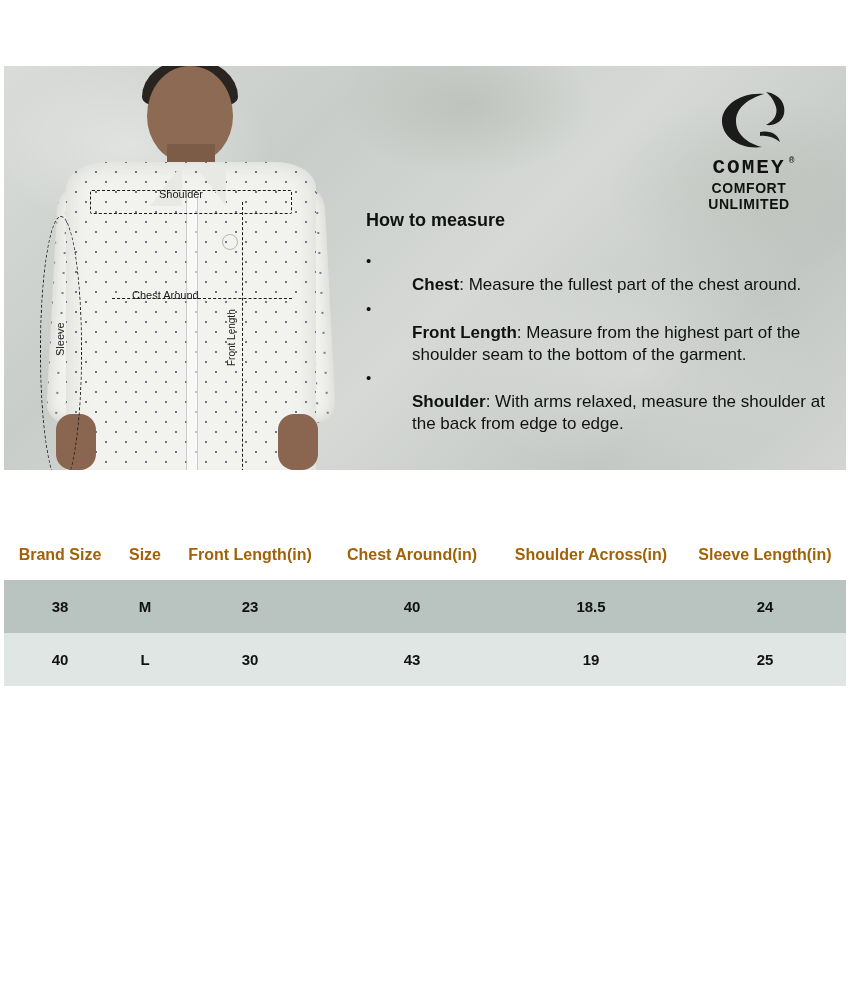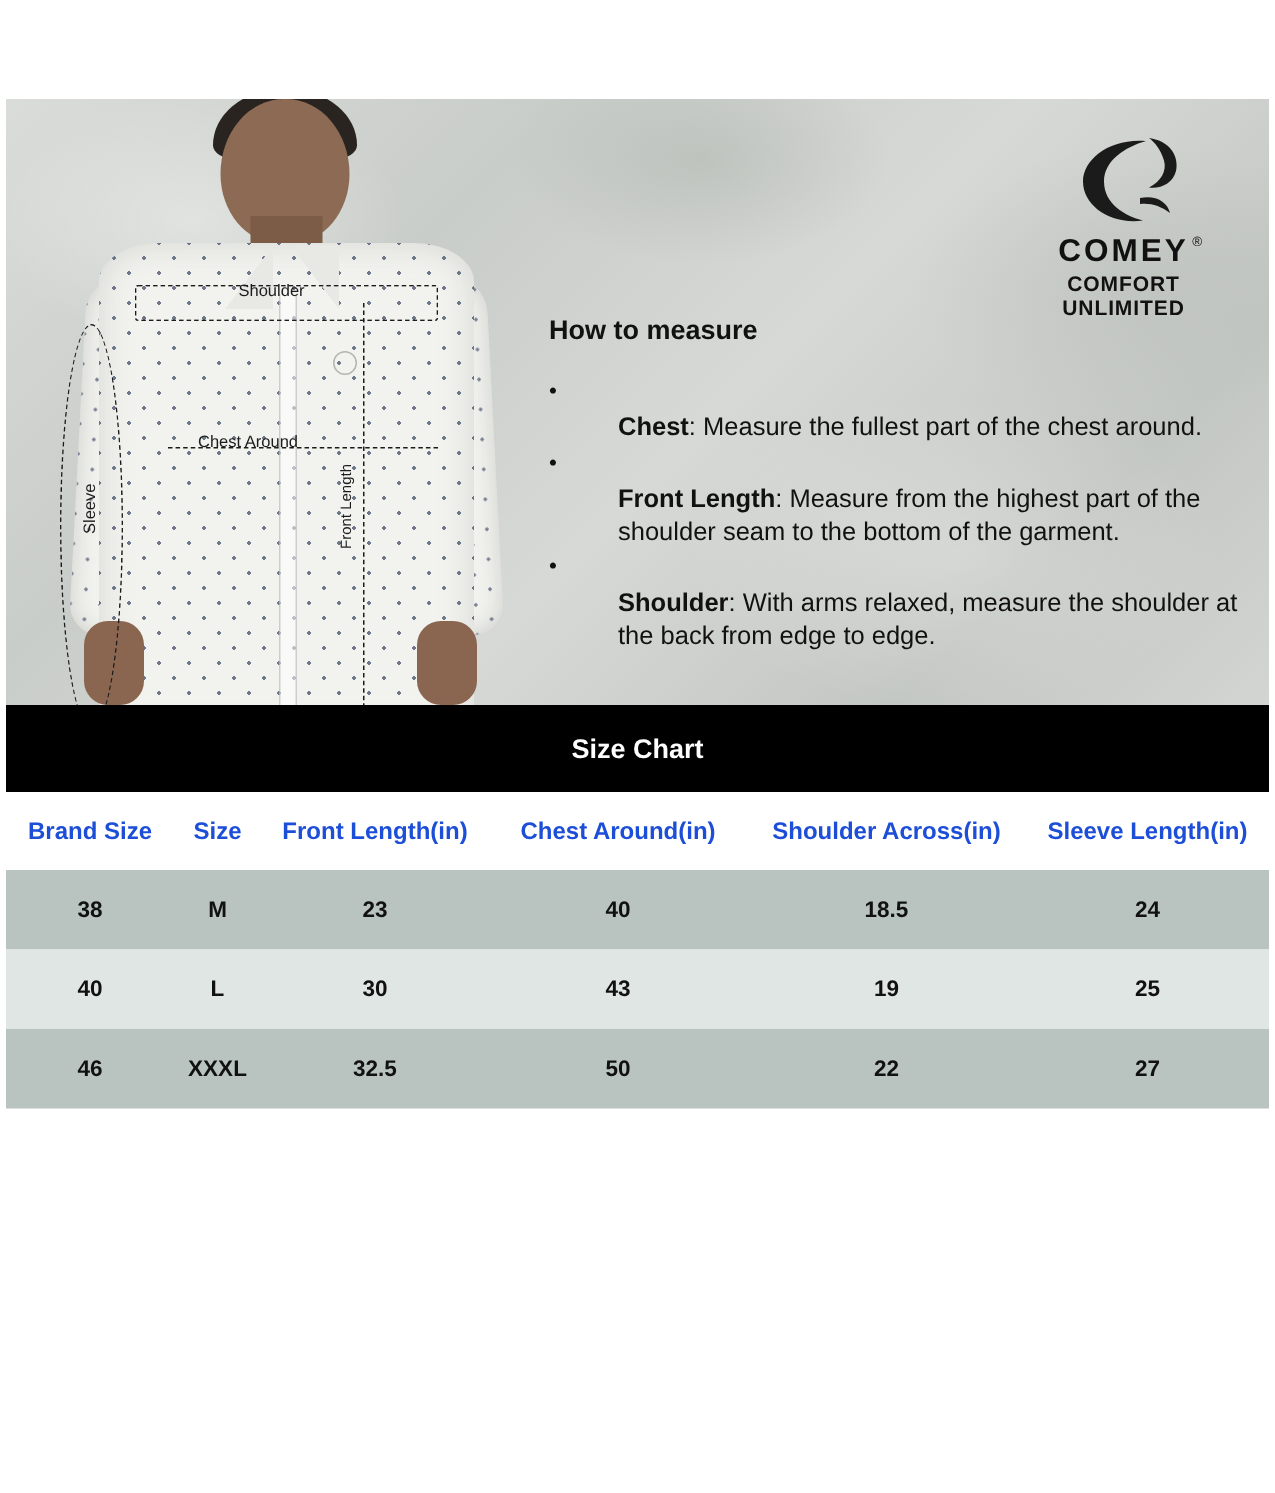--- a/index.html
+++ b/index.html
@@ -251,21 +251,21 @@
     width: 130px;
     text-align: center;
   }
   .logo-mark {
     width: 78px;
     height: 62px;
     margin: 0 auto 4px auto;
     position: relative;
   }
   .logo-brand {
-    font-family: Liberation Sans, sans-serif;
+    font-family: Liberation Mono, monospace;
     font-size: 21px;
     font-weight: bold;
     letter-spacing: 2px;
     color: #111;
     position: relative;
     display: inline-block;
   }
   .logo-reg {
     position: absolute;
     right: -11px;
@@ -342,21 +342,21 @@
     width: 842px;
   }
   table.size-table {
     width: 842px;
     border-collapse: collapse;
     table-layout: fixed;
   }
   table.size-table th {
     font-size: 16px;
     font-weight: bold;
-    color: #1d4ed8;
+    color: #a16207;
     padding: 18px 0 16px 0;
     background: #ffffff;
     text-align: center;
     white-space: nowrap;
   }
   table.size-table td {
     font-size: 15px;
     font-weight: bold;
     color: #111;
     text-align: center;
@@ -432,23 +432,20 @@
         <span class="how-bullet">•</span>
         <span class="how-text"><b>Front Length</b>: Measure from the highest part of the shoulder seam to the bottom of the garment.</span>
       </li>
       <li>
         <span class="how-bullet">•</span>
         <span class="how-text"><b>Shoulder</b>: With arms relaxed, measure the shoulder at the back from edge to edge.</span>
       </li>
     </ul>
   </div>
 
-  <div class="chart-band">
-    <span>Size Chart</span>
-  </div>
 
   <div class="table-wrap">
     <table class="size-table">
       <colgroup>
         <col class="col1">
           <col class="col2">
           <col class="col3">
         <col class="col4">
           <col class="col5">
           <col class="col6">
@@ -473,25 +470,17 @@
           <td>24</td>
         </tr>
         <tr>
           <td>40</td>
           <td>L</td>
           <td>30</td>
           <td>43</td>
           <td>19</td>
           <td>25</td>
         </tr>
-        <tr>
-          <td>46</td>
-          <td>XXXL</td>
-          <td>32.5</td>
-          <td>50</td>
-          <td>22</td>
-          <td>27</td>
-        </tr>
       </tbody>
     </table>
   </div>
 
 </div>
 
 </body></html>

